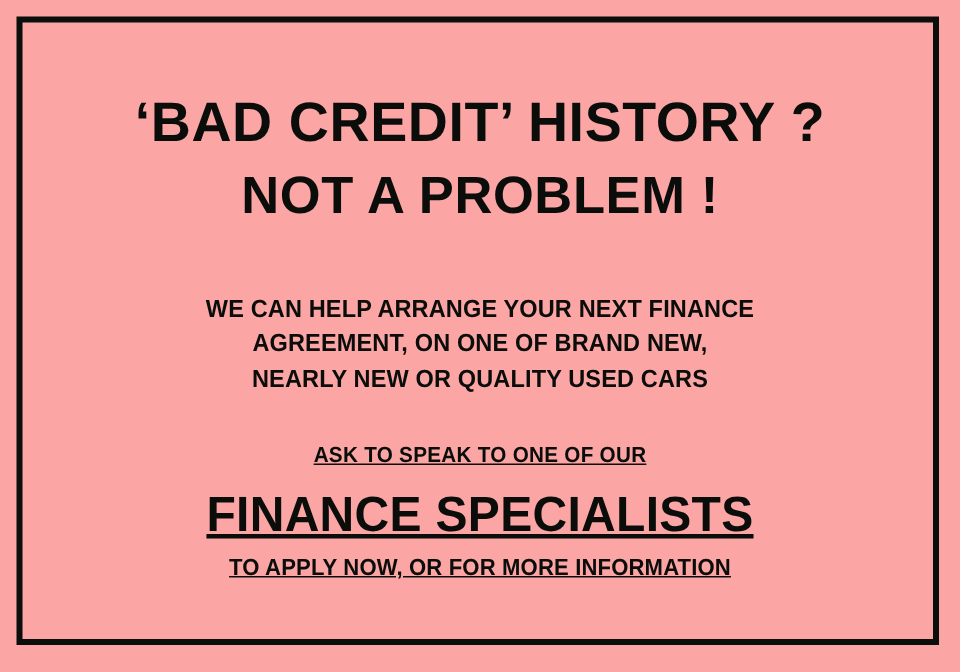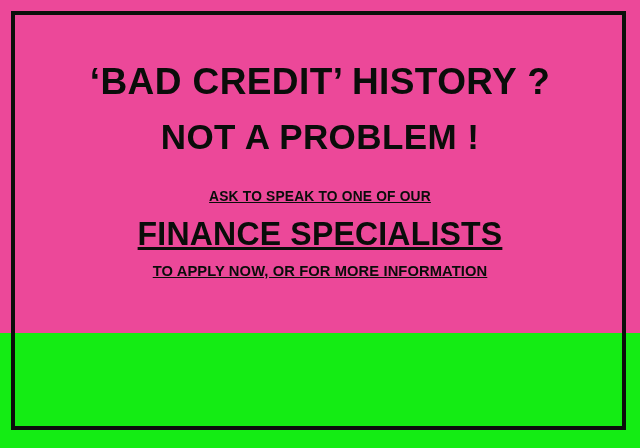--- a/index.html
+++ b/index.html
@@ -11,22 +11,22 @@
     width: 640px;
     height: 448px;
     overflow: hidden;
     background: #14ec14;
     font-family: "Liberation Sans", sans-serif;
   }
 
   .poster {
     position: relative;
     width: 640px;
-    height: 333px;
-    background: #ec4899;
+    height: 448px;
+    background: #fca5a5;
     box-sizing: border-box;
   }
 
   .poster-frame {
     position: absolute;
     left: 11px;
     top: 11px;
     width: 615px;
     height: 419px;
     box-sizing: border-box;
@@ -57,21 +57,21 @@
     letter-spacing: 0.4px;
     line-height: 1.06;
     white-space: nowrap;
   }
 
   .headline-2 {
     font-size: 35px;
     font-weight: bold;
     letter-spacing: 0.4px;
     line-height: 1.18;
-    margin-top: 15px;
+    margin-top: 9px;
     white-space: nowrap;
   }
 
   .body-block {
     margin-top: 43px;
     width: 100%;
   }
 
   .body-line {
     font-size: 16.5px;
@@ -124,20 +124,25 @@
 
   <div class="poster-frame"></div>
 
   <div class="content">
 
     <div class="headline-block">
       <div class="headline-1">‘BAD CREDIT’ HISTORY ?</div>
       <div class="headline-2">NOT A PROBLEM !</div>
     </div>
 
+    <div class="body-block">
+      <div class="body-line">WE CAN HELP ARRANGE YOUR NEXT FINANCE</div>
+      <div class="body-line">AGREEMENT, ON ONE OF BRAND NEW,</div>
+      <div class="body-line">NEARLY NEW OR QUALITY USED CARS</div>
+    </div>
 
     <div class="cta-block">
       <div class="cta-lead">ASK TO SPEAK TO ONE OF OUR</div>
       <div class="cta-main">FINANCE SPECIALISTS</div>
       <div class="cta-tail">TO APPLY NOW, OR FOR MORE INFORMATION</div>
     </div>
 
   </div>
 </div>
 

